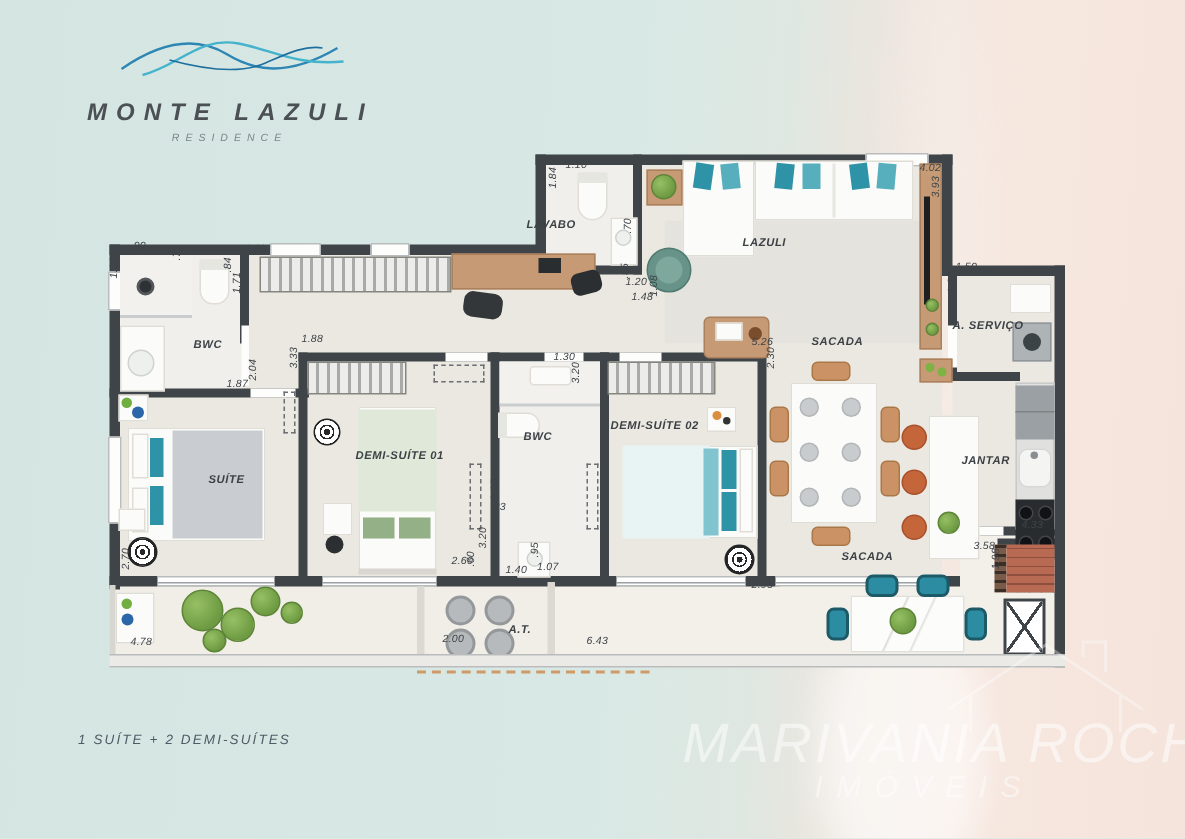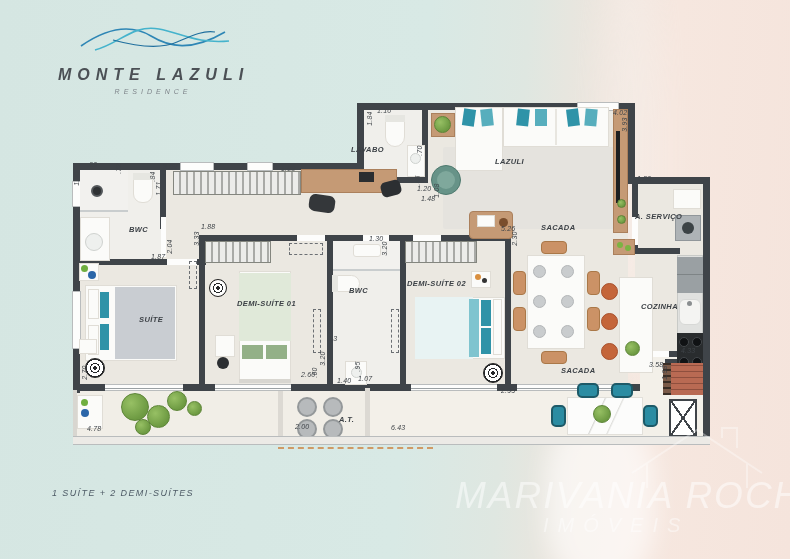--- a/index.html
+++ b/index.html
@@ -278,21 +278,21 @@
 
   <span class="room-label" style="left: 64px; top: 130px;">BWC</span>
       <span class="room-label" style="left: 74px; top: 220px;">SUÍTE</span>
       <span class="room-label" style="left: 172px; top: 184px; margin-top: 20px;">DEMI-SUÍTE 01</span>
       <span class="room-label" style="left: 284px; top: 191px;">BWC</span>
       <span class="room-label" style="left: 342px; top: 184px;">DEMI-SUÍTE 02</span>
       <span class="room-label" style="left: 286px; top: 50px;">LAVABO</span>
       <span class="room-label" style="left: 430px; top: 62px;">LAZULI</span>
       <span class="room-label" style="left: 476px; top: 128px;">SACADA</span>
       <span class="room-label" style="left: 570px; top: 117px;">A. SERVIÇO</span>
-      <span class="room-label" style="left: 576px; top: 207px;">COZINHA</span>
+      <span class="room-label" style="left: 576px; top: 207px;">JANTAR</span>
       <span class="room-label" style="left: 496px; top: 271px;">SACADA</span>
       <span class="room-label" style="left: 274px; top: 320px;">A.T.</span>
       <span class="dim" style="left: 22px; top: 66px;">.90</span>
       <span class="dim r" style="left: 4px; top: 80px;">1.90</span>
       <span class="dim r" style="left: 48px; top: 70px;">.72</span>
       <span class="dim r" style="left: 82px; top: 78px;">.84</span>
       <span class="dim r" style="left: 86px; top: 90px;">1.71</span>
       <span class="dim" style="left: 98px; top: 68px;">3.68</span>
       <span class="dim" style="left: 216px; top: 70px;">1.83</span>
       <span class="dim" style="left: 136px; top: 128px;">1.88</span>

